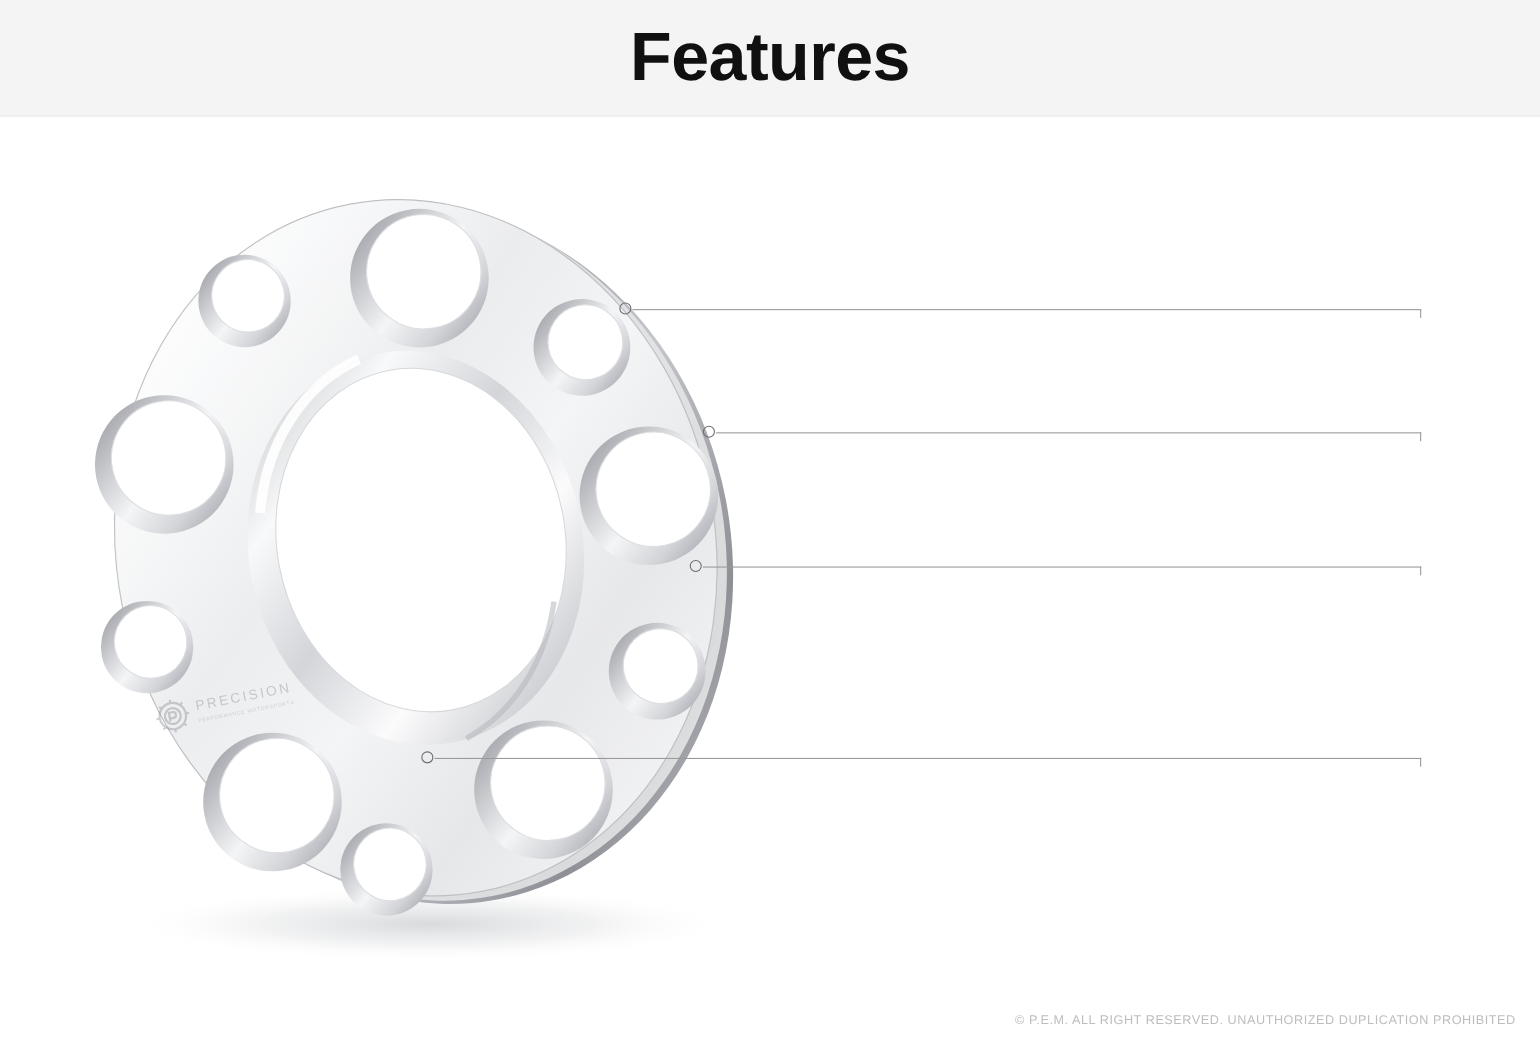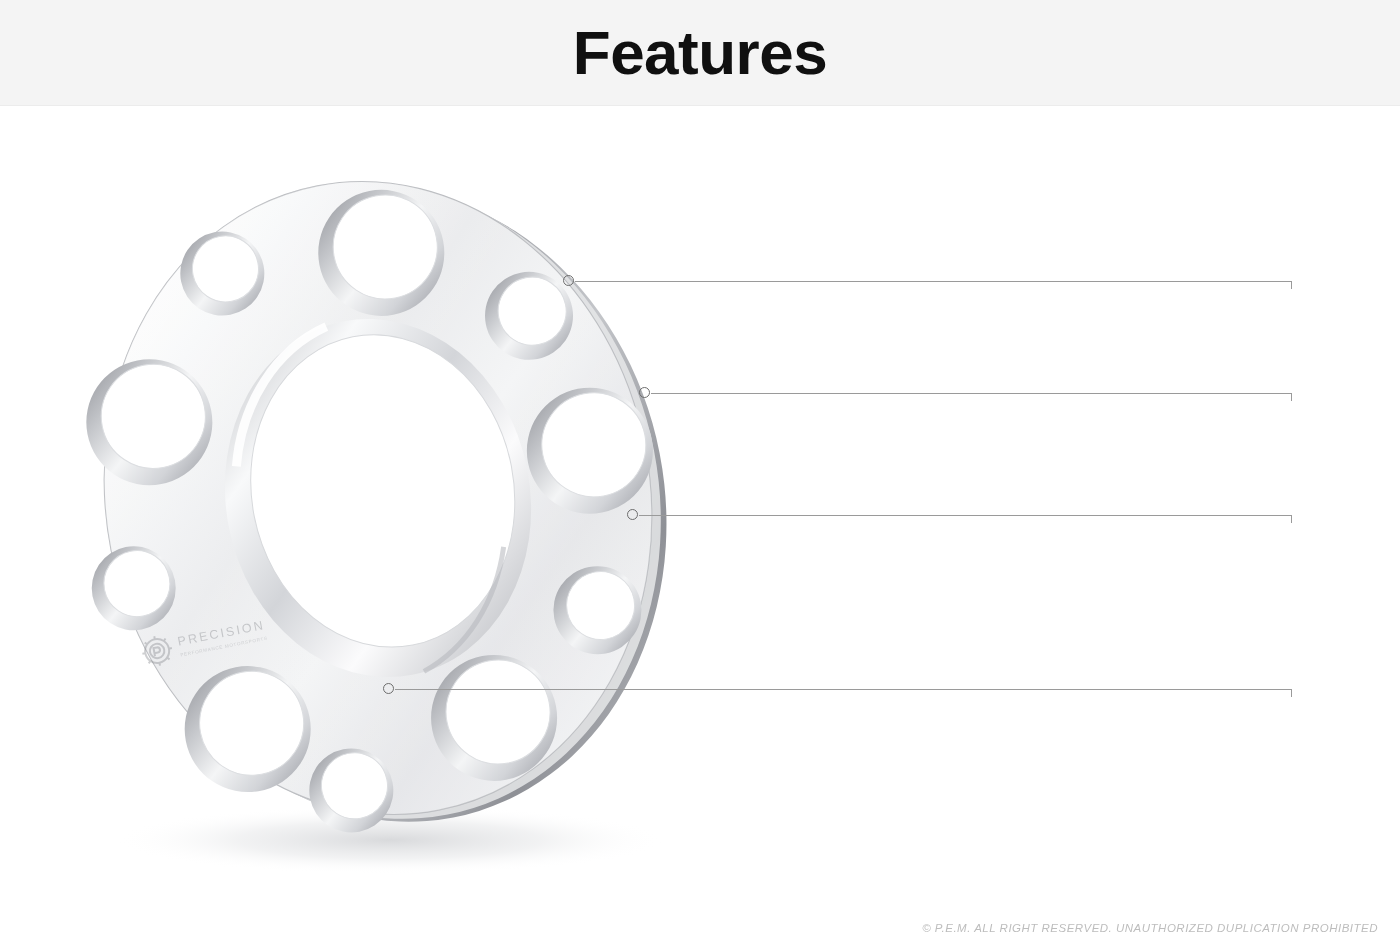--- a/index.html
+++ b/index.html
@@ -76,21 +76,20 @@
 
   
   .footer-note {
     position: absolute;
     right: 22px; bottom: 14px;
     font-size: 11.5px;
     letter-spacing: 0.5px;
     color: #bdbdbd;
     white-space: nowrap;
     font-family: "Liberation Sans", "DejaVu Sans", sans-serif;
-    font-style: italic;
   }
 </style>
 </head>
 <body>
 
 <div class="page">
 
   <div class="header">
     <div class="header-title">Features</div>
   </div>

